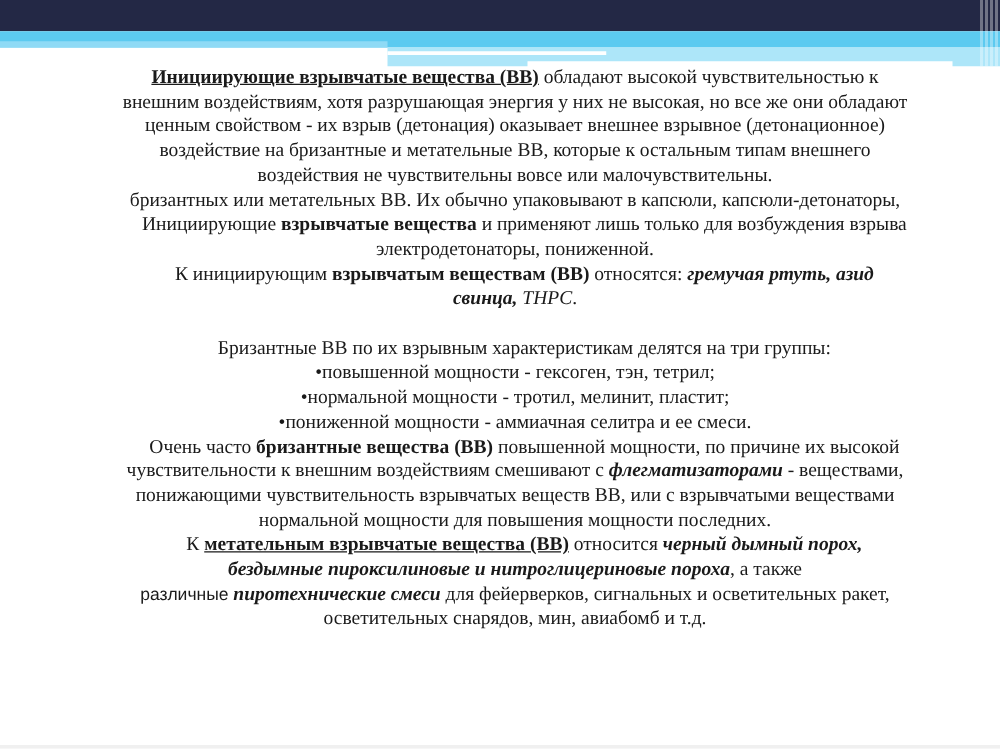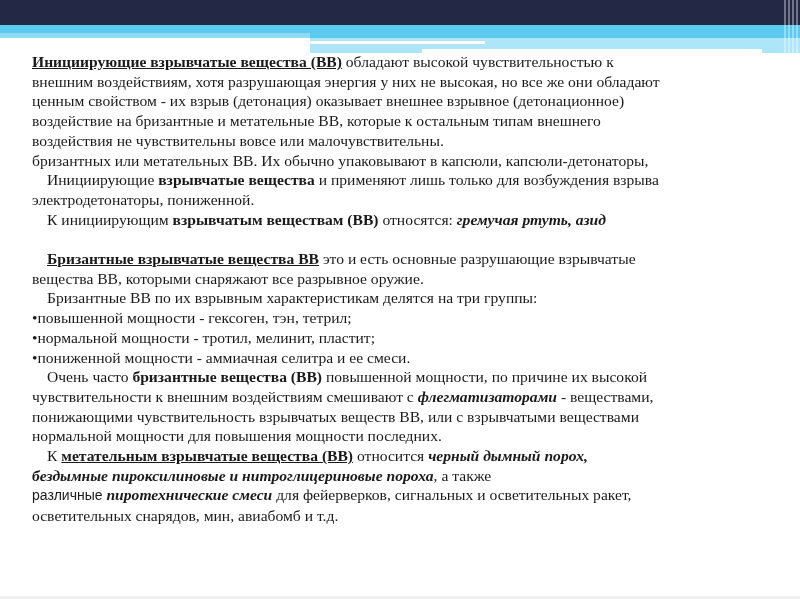--- a/index.html
+++ b/index.html
@@ -36,21 +36,21 @@
   .right-edge {
     position: absolute; right: 0; top: 0; width: 16px; height: 53px;
     background: repeating-linear-gradient(90deg, rgba(255,255,255,0.35) 0 2px, rgba(255,255,255,0) 2px 4px);
   }
   .bottom-fade {
     position: absolute; left: 0; bottom: 0; width: 800px; height: 3px;
     background: #f0f0f0;
   }
   .content {
     position: absolute; left: 32px; top: 52px; width: 760px;
-    font-size: 15.6px; line-height: 19.7px;
+    font-size: 15.6px; line-height: 19.7px; text-align: center;
   }
   .line { white-space: nowrap; }
   .indent { padding-left: 15px; }
   .gap { height: 19.7px; }
   b { font-weight: bold; }
   .u { text-decoration: underline; }
   .bi { font-weight: bold; font-style: italic; }
   .i { font-style: italic; }
   .sans { font-family: "Liberation Sans", "DejaVu Sans", sans-serif; font-size: 14px; }
 </style>
@@ -77,28 +77,25 @@
   </div>
 
   <div>
     <div class="line">бризантных или метательных ВВ. Их обычно упаковывают в капсюли, капсюли-детонаторы,</div>
     <div class="line indent"><span>Инициирующие </span><b>взрывчатые вещества</b><span> и применяют лишь только для возбуждения взрыва</span></div>
     <div class="line">электродетонаторы, пониженной.</div>
   </div>
 
   <div>
     <div class="line indent"><span>К инициирующим </span><b>взрывчатым веществам (ВВ)</b><span> относятся: </span><span class="bi">гремучая ртуть, азид</span></div>
+    <div class="line"><span class="bi">свинца,</span><span class="i"> ТНРС</span><span>.</span></div>
   </div>
 
   <div class="gap"></div>
 
-  <div>
-    <div class="line indent"><b class="u">Бризантные взрывчатые вещества ВВ</b><span> это и есть основные разрушающие взрывчатые</span></div>
-    <div class="line">вещества ВВ, которыми снаряжают все разрывное оружие.</div>
-  </div>
 
   <div>
     <div class="line indent">Бризантные ВВ по их взрывным характеристикам делятся на три группы:</div>
     <div class="line">•повышенной мощности - гексоген, тэн, тетрил;</div>
     <div class="line">•нормальной мощности - тротил, мелинит, пластит;</div>
     <div class="line">•пониженной мощности - аммиачная селитра и ее смеси.</div>
   </div>
 
   <div>
     <div class="line indent"><span>Очень часто </span><b>бризантные вещества (ВВ)</b><span> повышенной мощности, по причине их высокой</span></div>

